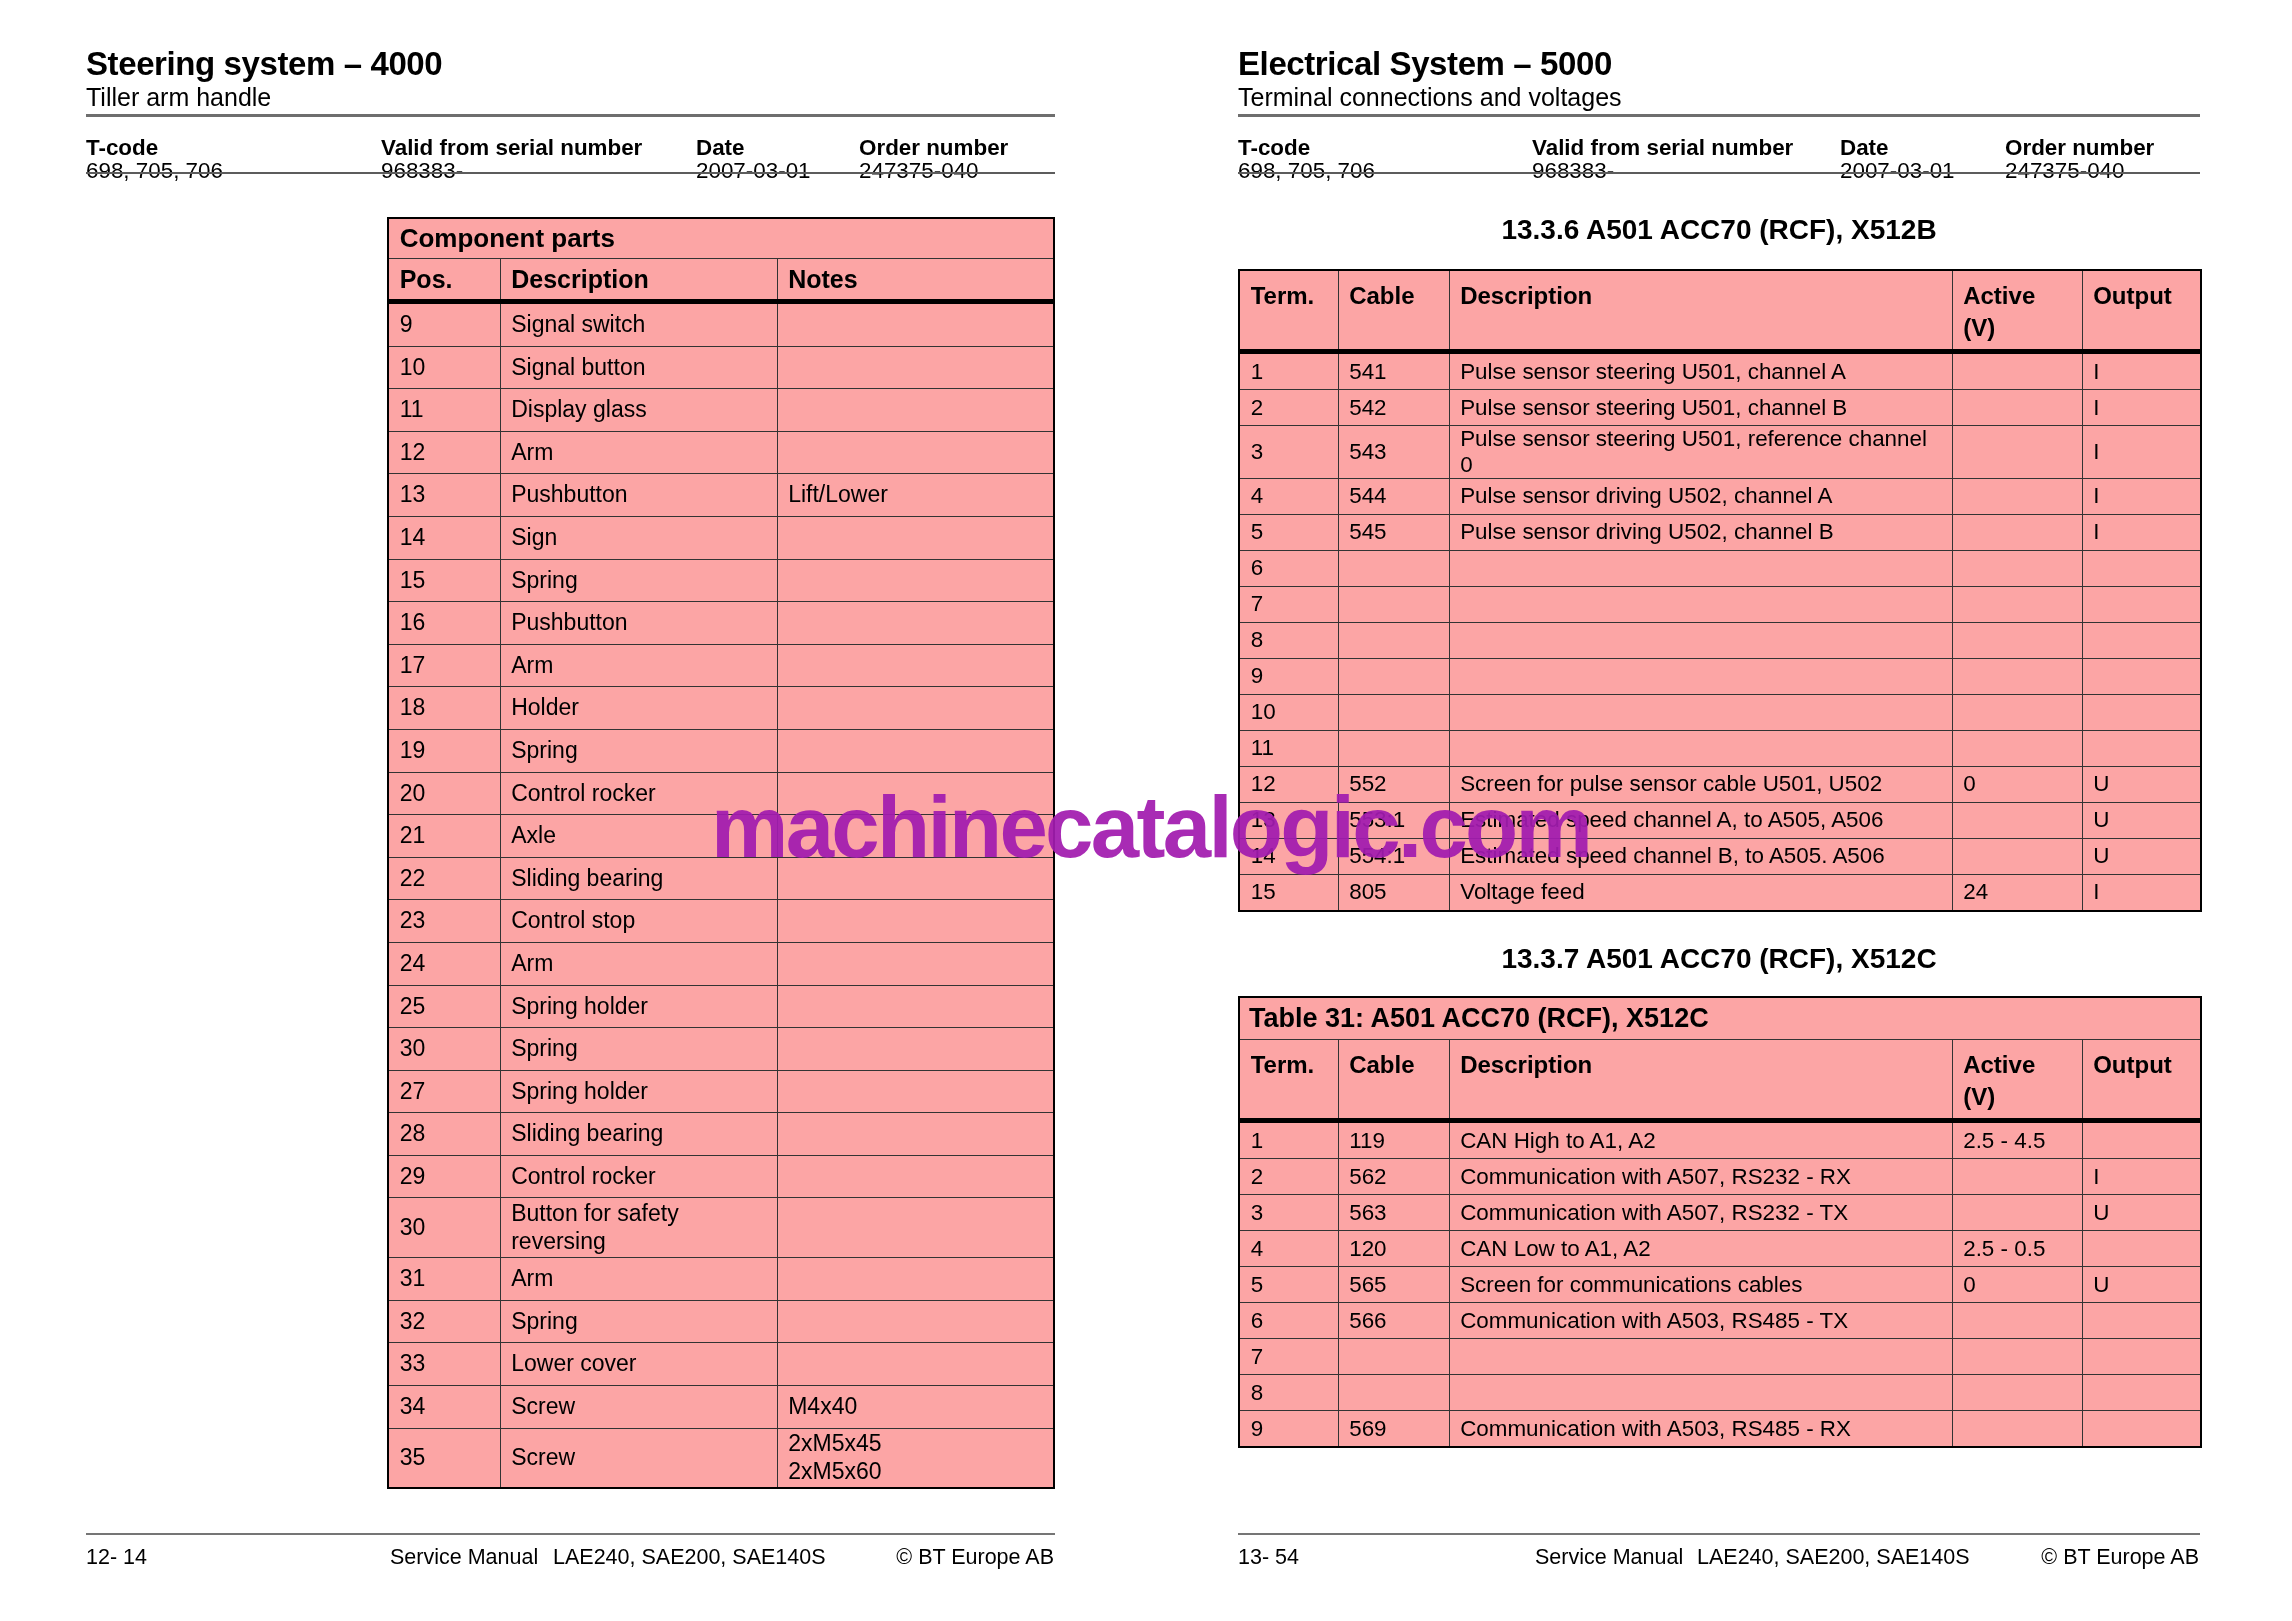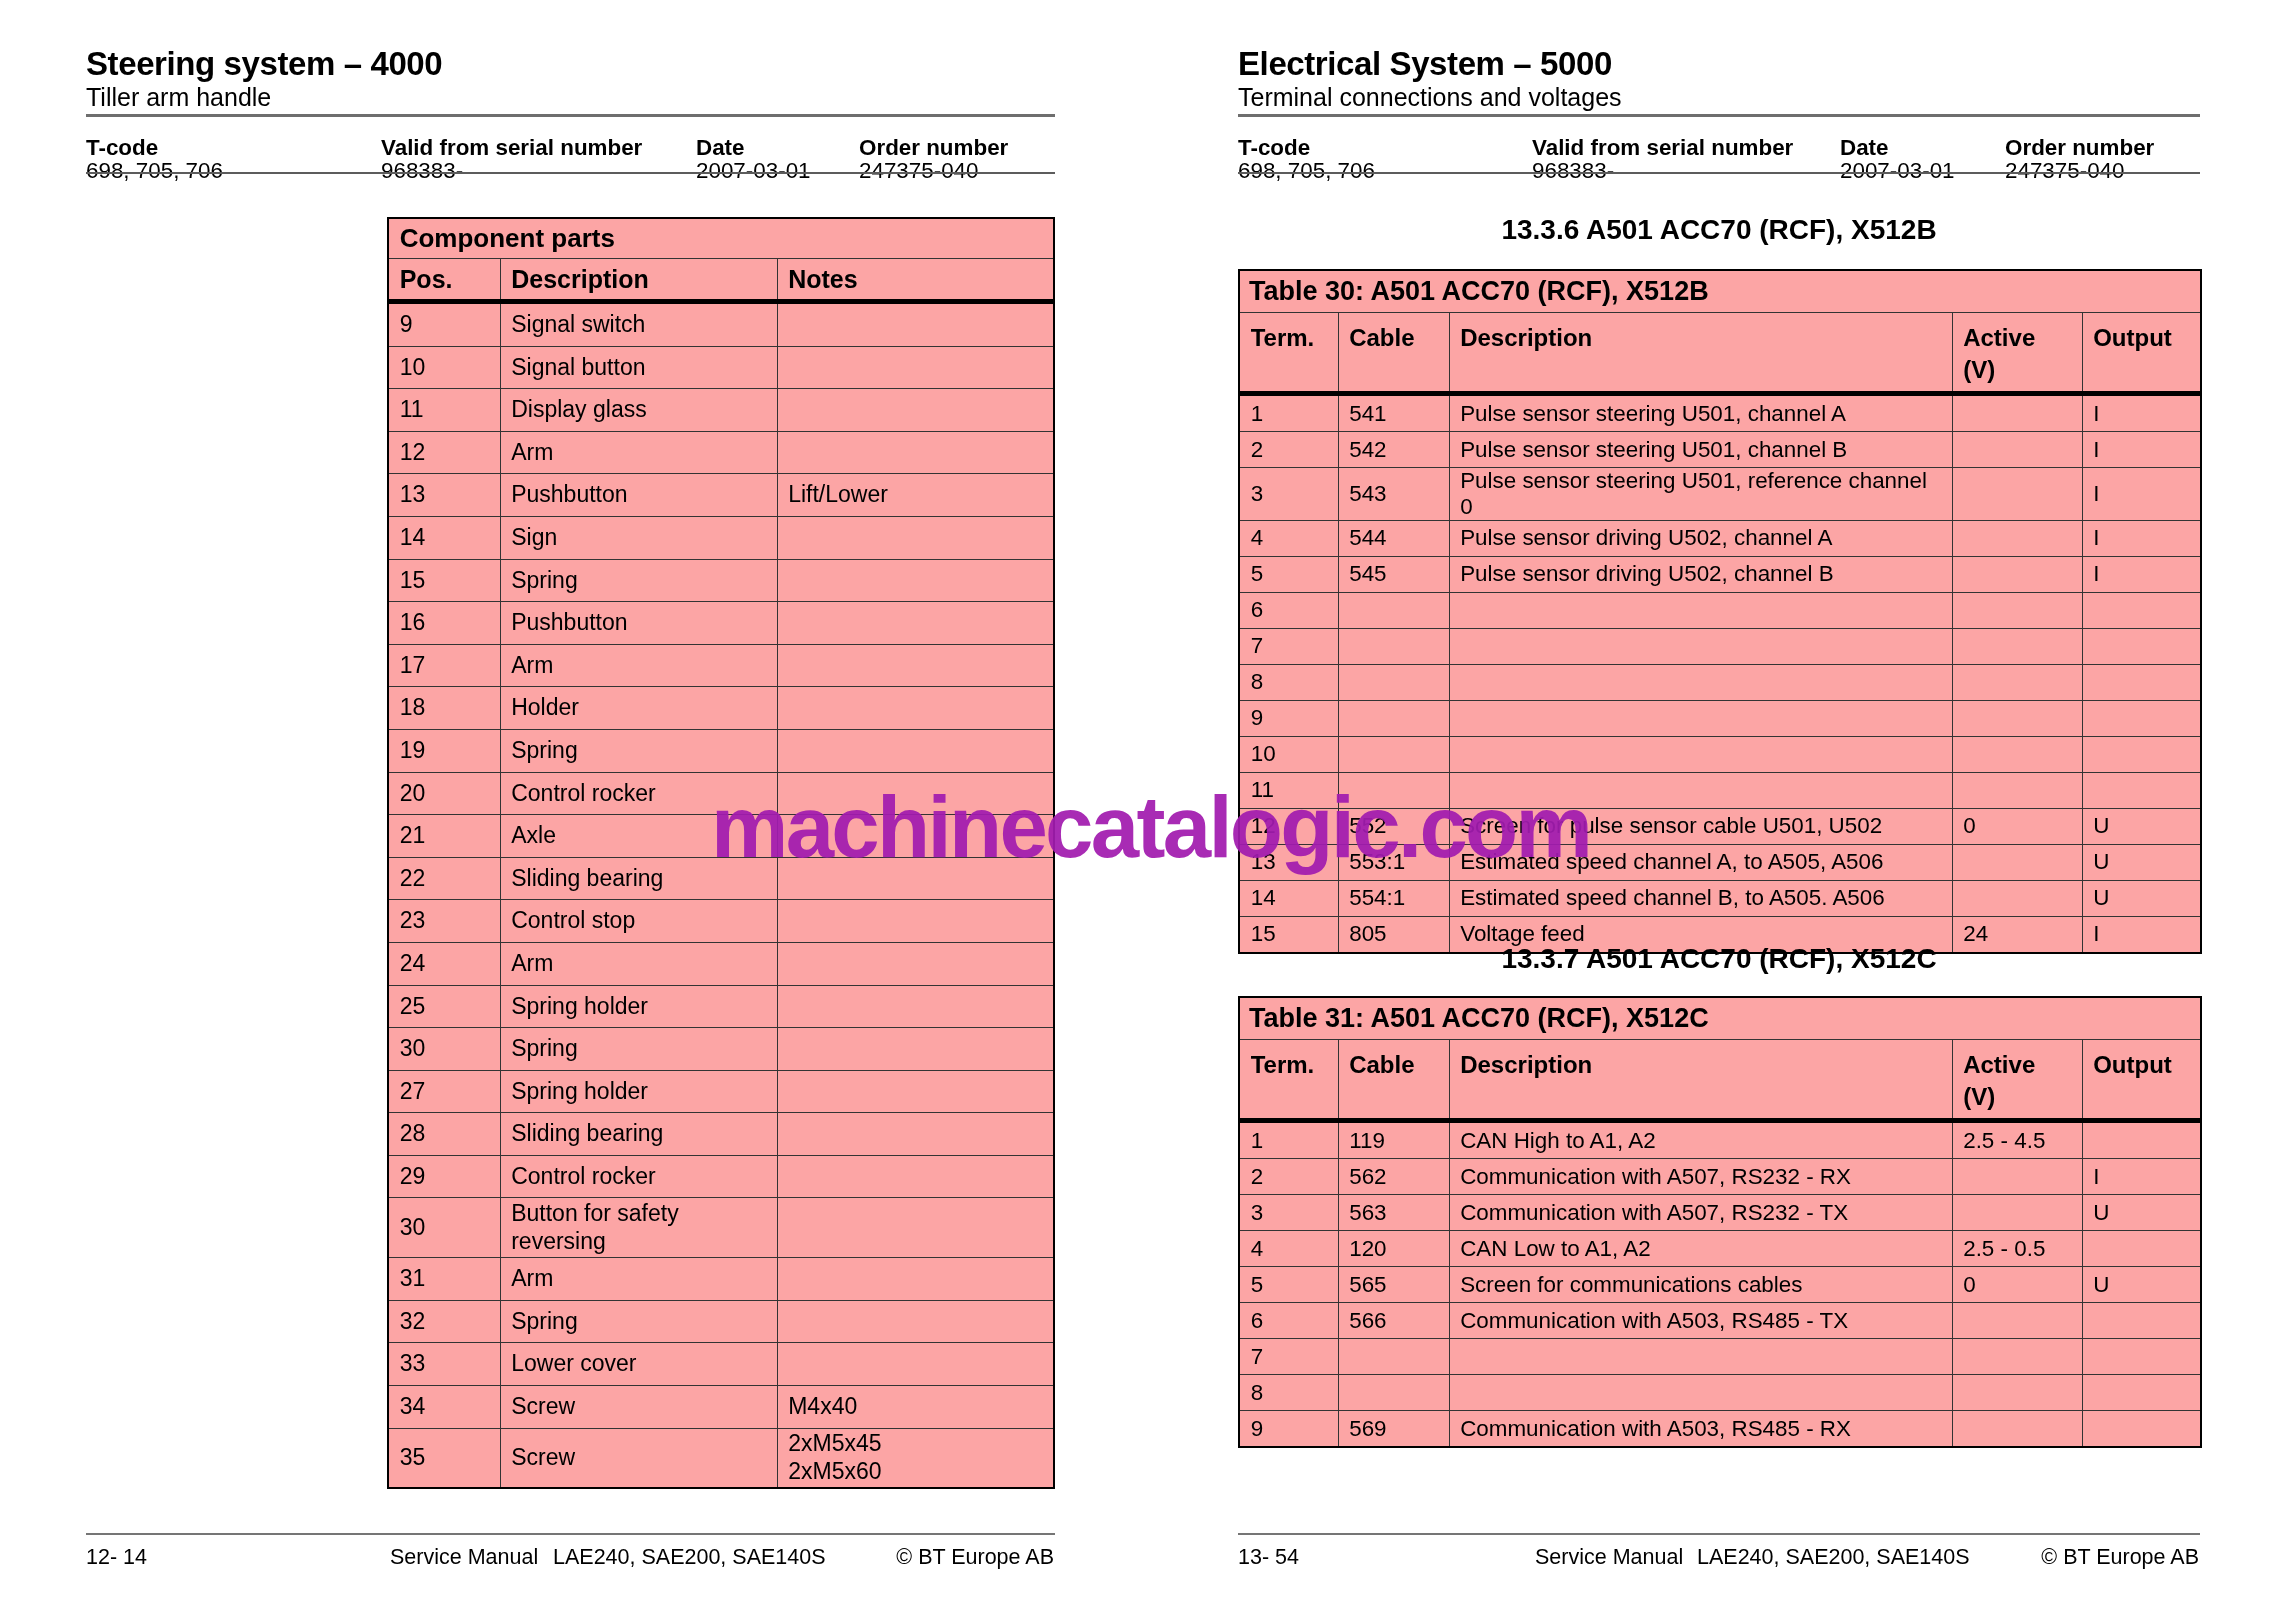--- a/index.html
+++ b/index.html
@@ -291,23 +291,20 @@
 
   <table class="term-table" id="table-30">
     <colgroup>
         <col style="width:99px">
         <col style="width:111px">
         <col style="width:503px">
         <col style="width:130px">
         <col style="width:119px">
       </colgroup>
     <thead>
-      <tr class="title-row">
-        <td colspan="5">Table 30: A501 ACC70 (RCF), X512B</td>
-      </tr>
       <tr>
         <th>Term.</th>
         <th>Cable</th>
         <th>Description</th>
         <th>Active
 (V)</th>
         <th>Output</th>
       </tr>
     </thead>
     <tbody>

